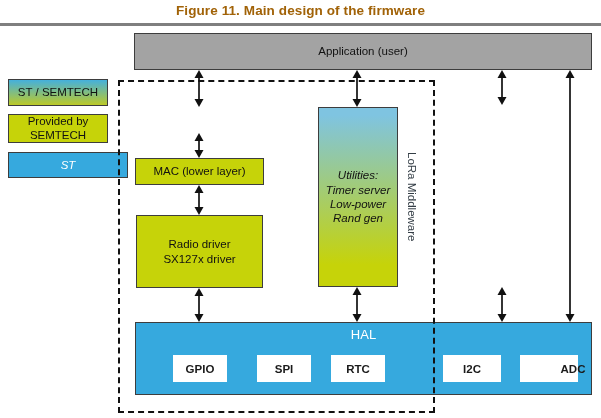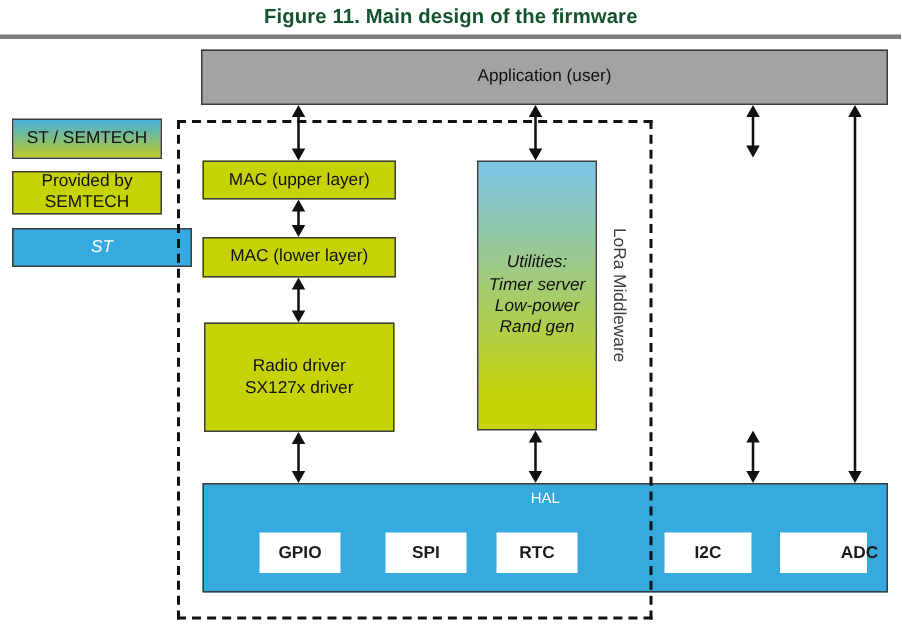--- a/index.html
+++ b/index.html
@@ -3,21 +3,21 @@
 <meta charset="utf-8">
 <style>
   * { margin:0; padding:0; box-sizing:border-box; }
   html,body { background:#fff; }
   .canvas {
     position:relative; width:601px; height:418px; background:#fff;
     font-family:"Liberation Sans", sans-serif; color:#111; overflow:hidden;
   }
   .title {
     position:absolute; top:3px; left:0; width:601px; text-align:center;
-    font-size:13.5px; font-weight:bold; color:#14532d; letter-spacing:.1px;
+    font-size:13.5px; font-weight:bold; color:#a16207; letter-spacing:.1px;
   }
   .rule { position:absolute; top:23px; left:0; width:601px; height:3px; background:var(--rule_gray,#7f7f7f); }
 
   .box {
     position:absolute; display:flex; align-items:center; justify-content:center;
     text-align:center; font-size:11.5px; line-height:1.25; white-space:pre-line;
     border:1.5px solid #3d3d3d;
   }
   .app   { left:134px; top:33px;  width:458px; height:37px; background:#a3a3a3; }
   .green { background:var(--green,#c6d309); }
@@ -37,21 +37,21 @@
 
   .lora-label {
     position:absolute; left:399px; top:107px; width:26px; height:180px;
     display:flex; align-items:center; justify-content:center;
     writing-mode:vertical-rl; font-size:11.5px; color:#343e46;
   }
 
   .hal-bar { left:135px; top:322px; width:457px; height:73px; }
   .hal-label {
     position:absolute; left:135px; top:327px; width:457px; text-align:center;
-    font-size:10px; color:#fff;
+    font-size:13px; color:#fff;
   }
   .module {
     position:absolute; top:355px; height:27px; background:#fff;
     display:flex; align-items:center; justify-content:center;
     font-size:11.5px; font-weight:bold; color:#1a1a1a;
   }
   .m-gpio { left:173px; width:54px; }
   .m-spi  { left:257px; width:54px; }
   .m-rtc  { left:331px; width:54px; }
   .m-i2c  { left:443px; width:58px; }
@@ -73,21 +73,20 @@
 
   <div class="title">Figure 11. Main design of the firmware</div>
   <div class="rule"></div>
 
   <div class="box legend1">ST / SEMTECH</div>
   <div class="box green legend2">Provided by
 SEMTECH</div>
   <div class="box blue legend3">ST</div>
 
   <div class="box app">Application (user)</div>
-  <div class="box green mac-upper">MAC (upper layer)</div>
   <div class="box green mac-lower">MAC (lower layer)</div>
   <div class="box green radio">Radio driver
 SX127x driver</div>
   <div class="box utilities">Utilities:
 Timer server
 Low-power
 Rand gen</div>
   <div class="lora-label">LoRa Middleware</div>
 
   <div class="box blue hal-bar"></div>

